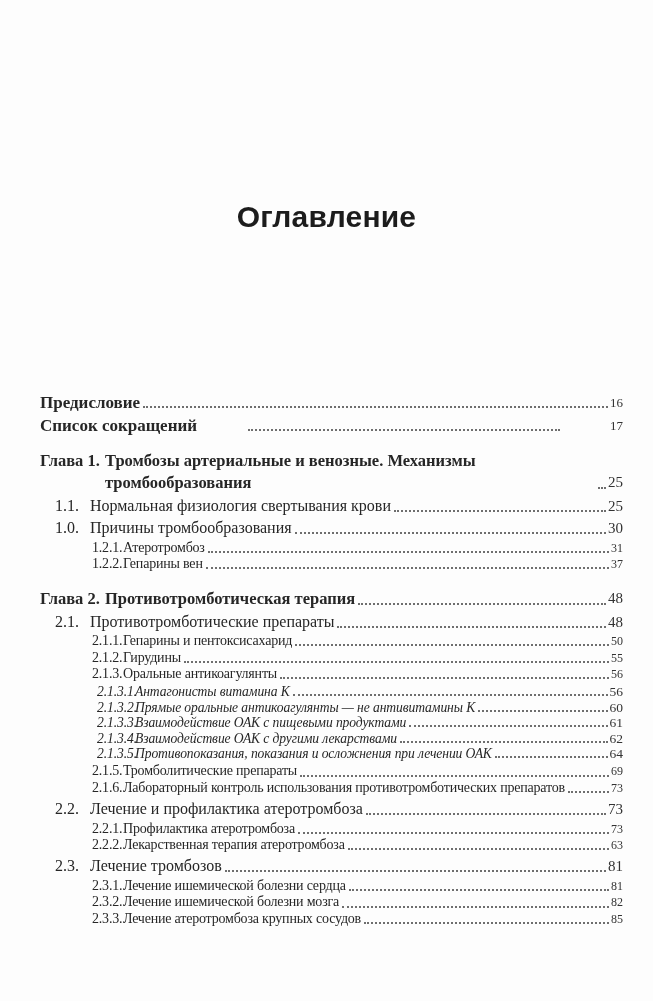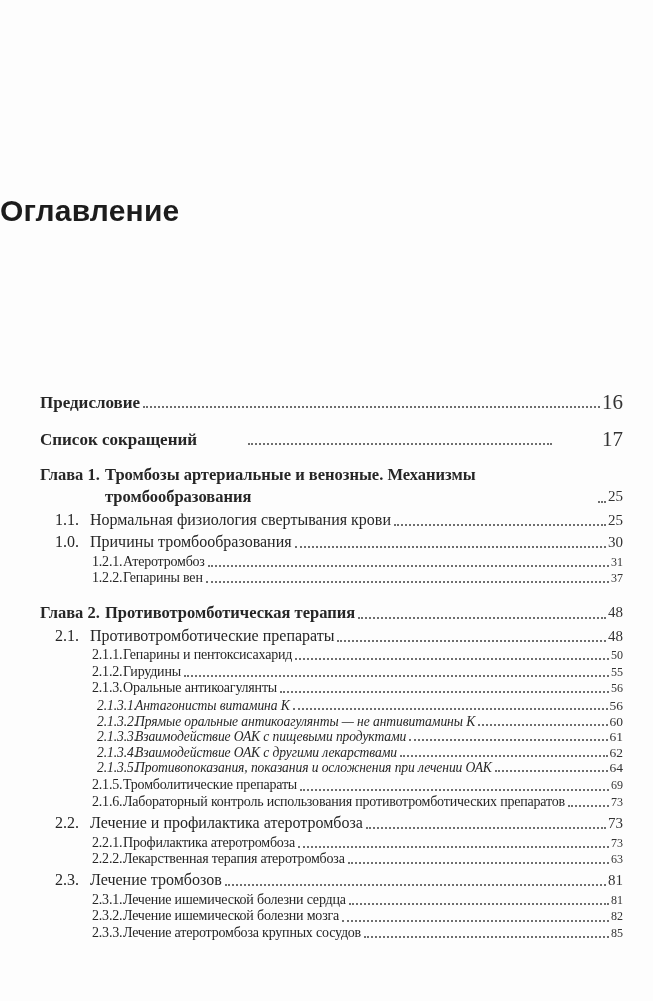--- a/index.html
+++ b/index.html
@@ -10,21 +10,22 @@
   }
   .page {
     position: relative;
     width: 653px; height: 1001px;
     background: #fdfdfd;
     color: #262626;
     overflow: hidden;
   }
   .toc-title {
     position: absolute;
-    top: 174px; left: 0; right: 0;
+    top: 180px; left: 0; right: 0;
+    text-align: center;
     font-family: "Liberation Sans", sans-serif;
     font-weight: 700;
     font-size: 30px;
     letter-spacing: 0.2px;
     color: #1c1c1c;
   }
   .toc-list {
     position: absolute;
     top: 393px; left: 40px; right: 30px;
   }
@@ -50,22 +51,22 @@
     margin: 0 2px 4px 3px;
   }
   .entry .page-num {
     flex: none;
     align-self: flex-end;
     font-weight: 400;
     color: #333;
   }
   
   .t-front { font-size: 17px; font-weight: 700; line-height: 19px; }
-  .t-front .page-num { font-size: 21px; }
-  .t-front + .t-front { margin-top: 18px; gap: 48px; }
+  .t-front .page-num { font-size: 13px; }
+  .t-front + .t-front { margin-top: 4px; gap: 48px; }
   
   .t-chapter { font-size: 16.5px; font-weight: 700; line-height: 21.5px; margin-top: 15px; }
   .t-chapter .label { width: 65px; }
   .t-chapter .text { white-space: normal; }
   .t-chapter .page-num { font-size: 15px; }
   
   .t-l1 { font-size: 16px; line-height: 20px; margin-top: 2.5px; }
   .t-l1 { padding-left: 15px; }
   .t-l1 .label { width: 35px; }
   .t-l1 .page-num { font-size: 15px; }

